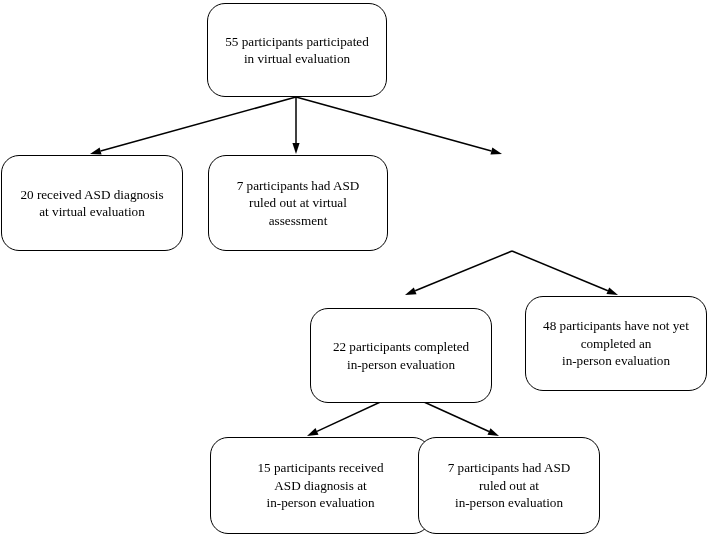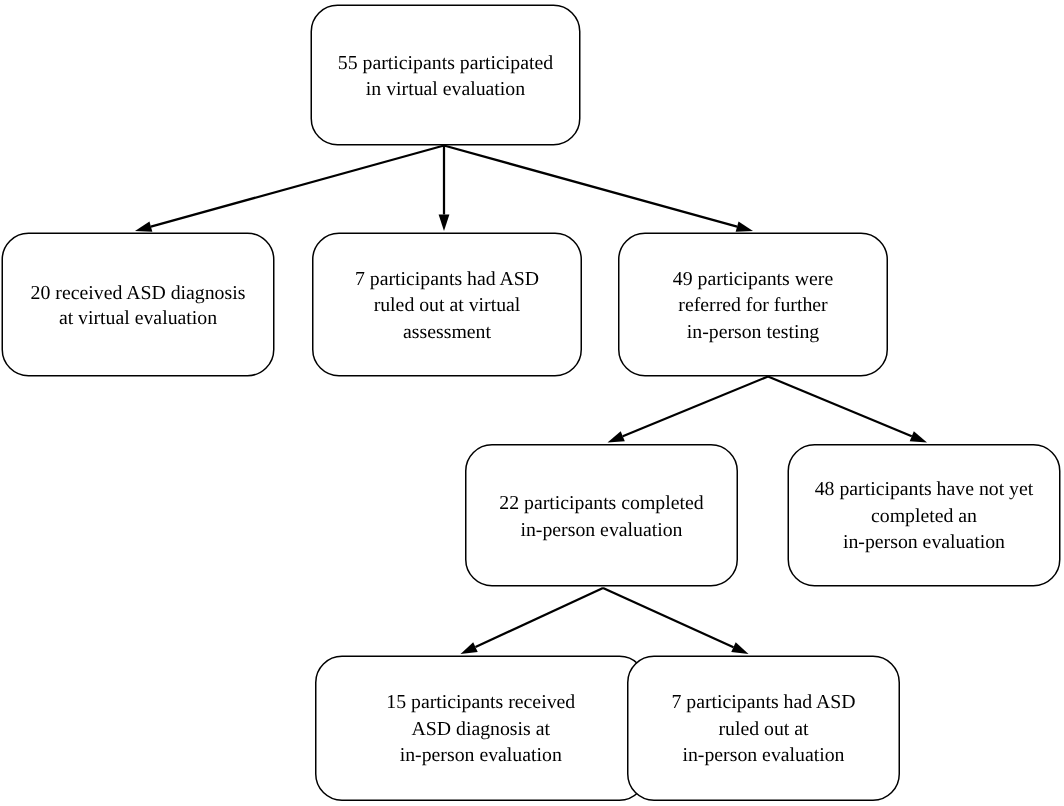--- a/index.html
+++ b/index.html
@@ -75,27 +75,22 @@
     <span class="node-label">20 received ASD diagnosis
 at virtual evaluation</span>
   </div>
 
   <div class="node" style="left: 208px; top: 155px; width: 180px; height: 96px; border-color: rgb(0, 0, 0); background: rgb(255, 255, 255); color: rgb(0, 0, 0);">
     <span class="node-label">7 participants had ASD
 ruled out at virtual
 assessment</span>
   </div>
 
-  <div class="node" style="left: 412px; top: 155px; width: 180px; height: 96px; border-color: rgb(0, 0, 0); background: rgb(255, 255, 255); color: rgb(0, 0, 0);">
-    <span class="node-label">49 participants were
-referred for further
-in-person testing</span>
-  </div>
 
-  <div class="node" style="left: 310px; top: 296px; width: 182px; height: 95px; border-color: rgb(0, 0, 0); background: rgb(255, 255, 255); color: rgb(0, 0, 0); text-align: center;">
+  <div class="node" style="left: 310px; top: 308px; width: 182px; height: 95px; border-color: rgb(0, 0, 0); background: rgb(255, 255, 255); color: rgb(0, 0, 0); text-align: center;">
     <span class="node-label">22 participants completed
 in-person evaluation</span>
   </div>
 
   <div class="node" style="left: 525px; top: 296px; width: 182px; height: 95px; border-color: rgb(0, 0, 0); background: rgb(255, 255, 255); color: rgb(0, 0, 0);">
     <span class="node-label">48 participants have not yet
 completed an
 in-person evaluation</span>
   </div>
 

